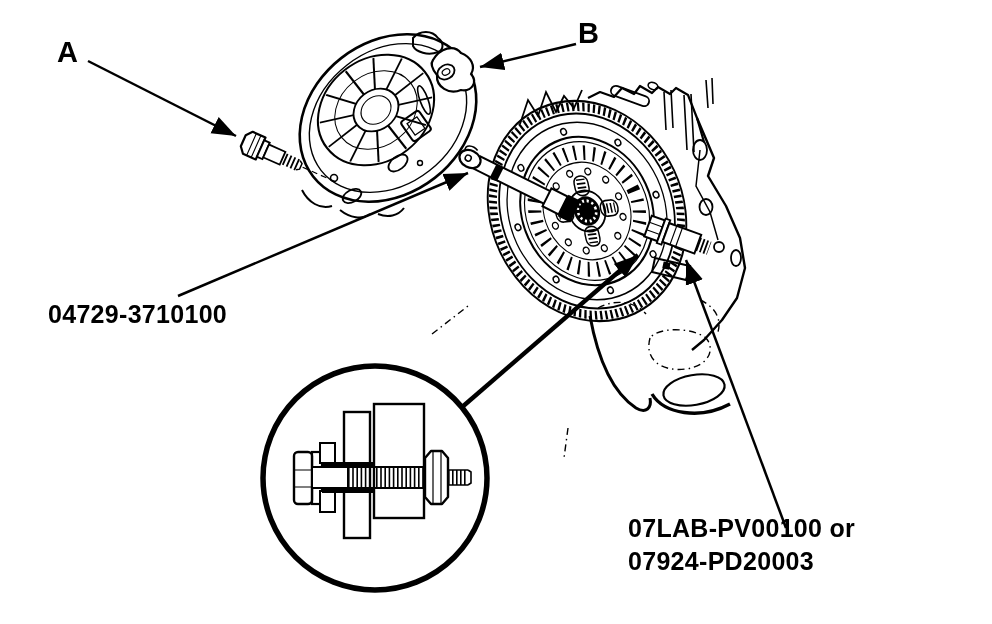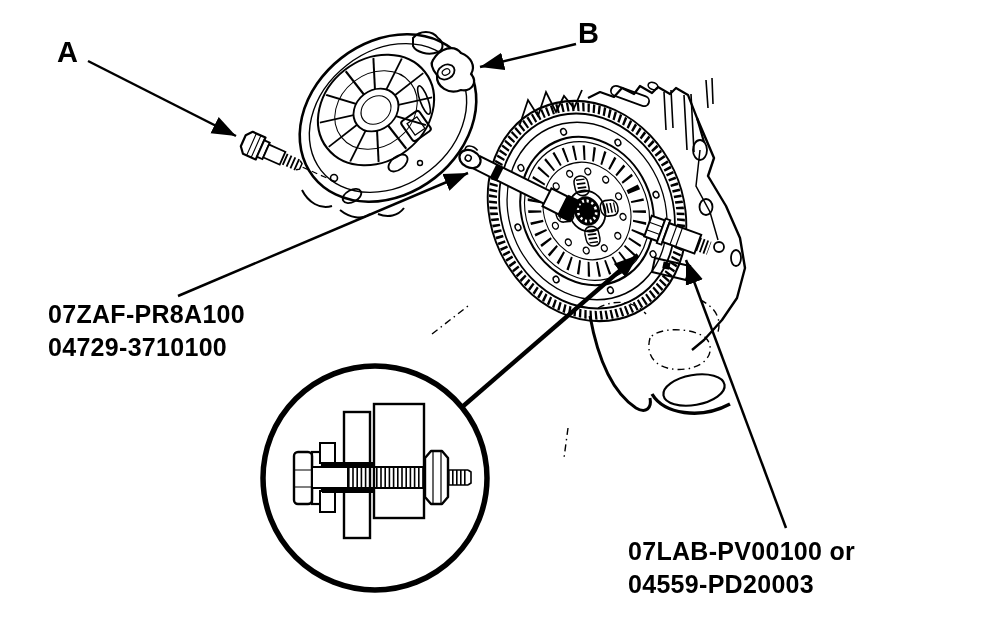--- a/index.html
+++ b/index.html
@@ -233,22 +233,21 @@
     <line class="s" stroke-width="15" stroke-dasharray="1.6 2.4" x1="448" y1="477.5" x2="468" y2="477.5"></line>
     <path class="s" stroke-width="1.6" d="M448,470 L468,470 M448,485 L468,485 M468,470 L471,472 L471,483 L468,485"></path>
   </g>
   <line class="s" stroke-width="4.5" x1="461" y1="408" x2="638" y2="255" marker-end="url(#arrow)"></line>
 </svg>
 
 <div class="callout" style="left:57px;top:38px;">A</div>
 <div class="callout" style="left:578px;top:19px;">B</div>
 
 <div class="pn" style="left:48px;top:298px;">
-  <div>07ZAF-PR8A100</div>
   <div>04729-3710100</div>
 </div>
 
-<div class="pn" style="left:628px;top:535px;">
+<div class="pn" style="left:628px;top:512px;">
   <div>07LAB-PV00100 or</div>
-  <div>04559-PD20003</div>
+  <div>07924-PD20003</div>
 </div>
 
 </div>
 
 </body></html>

